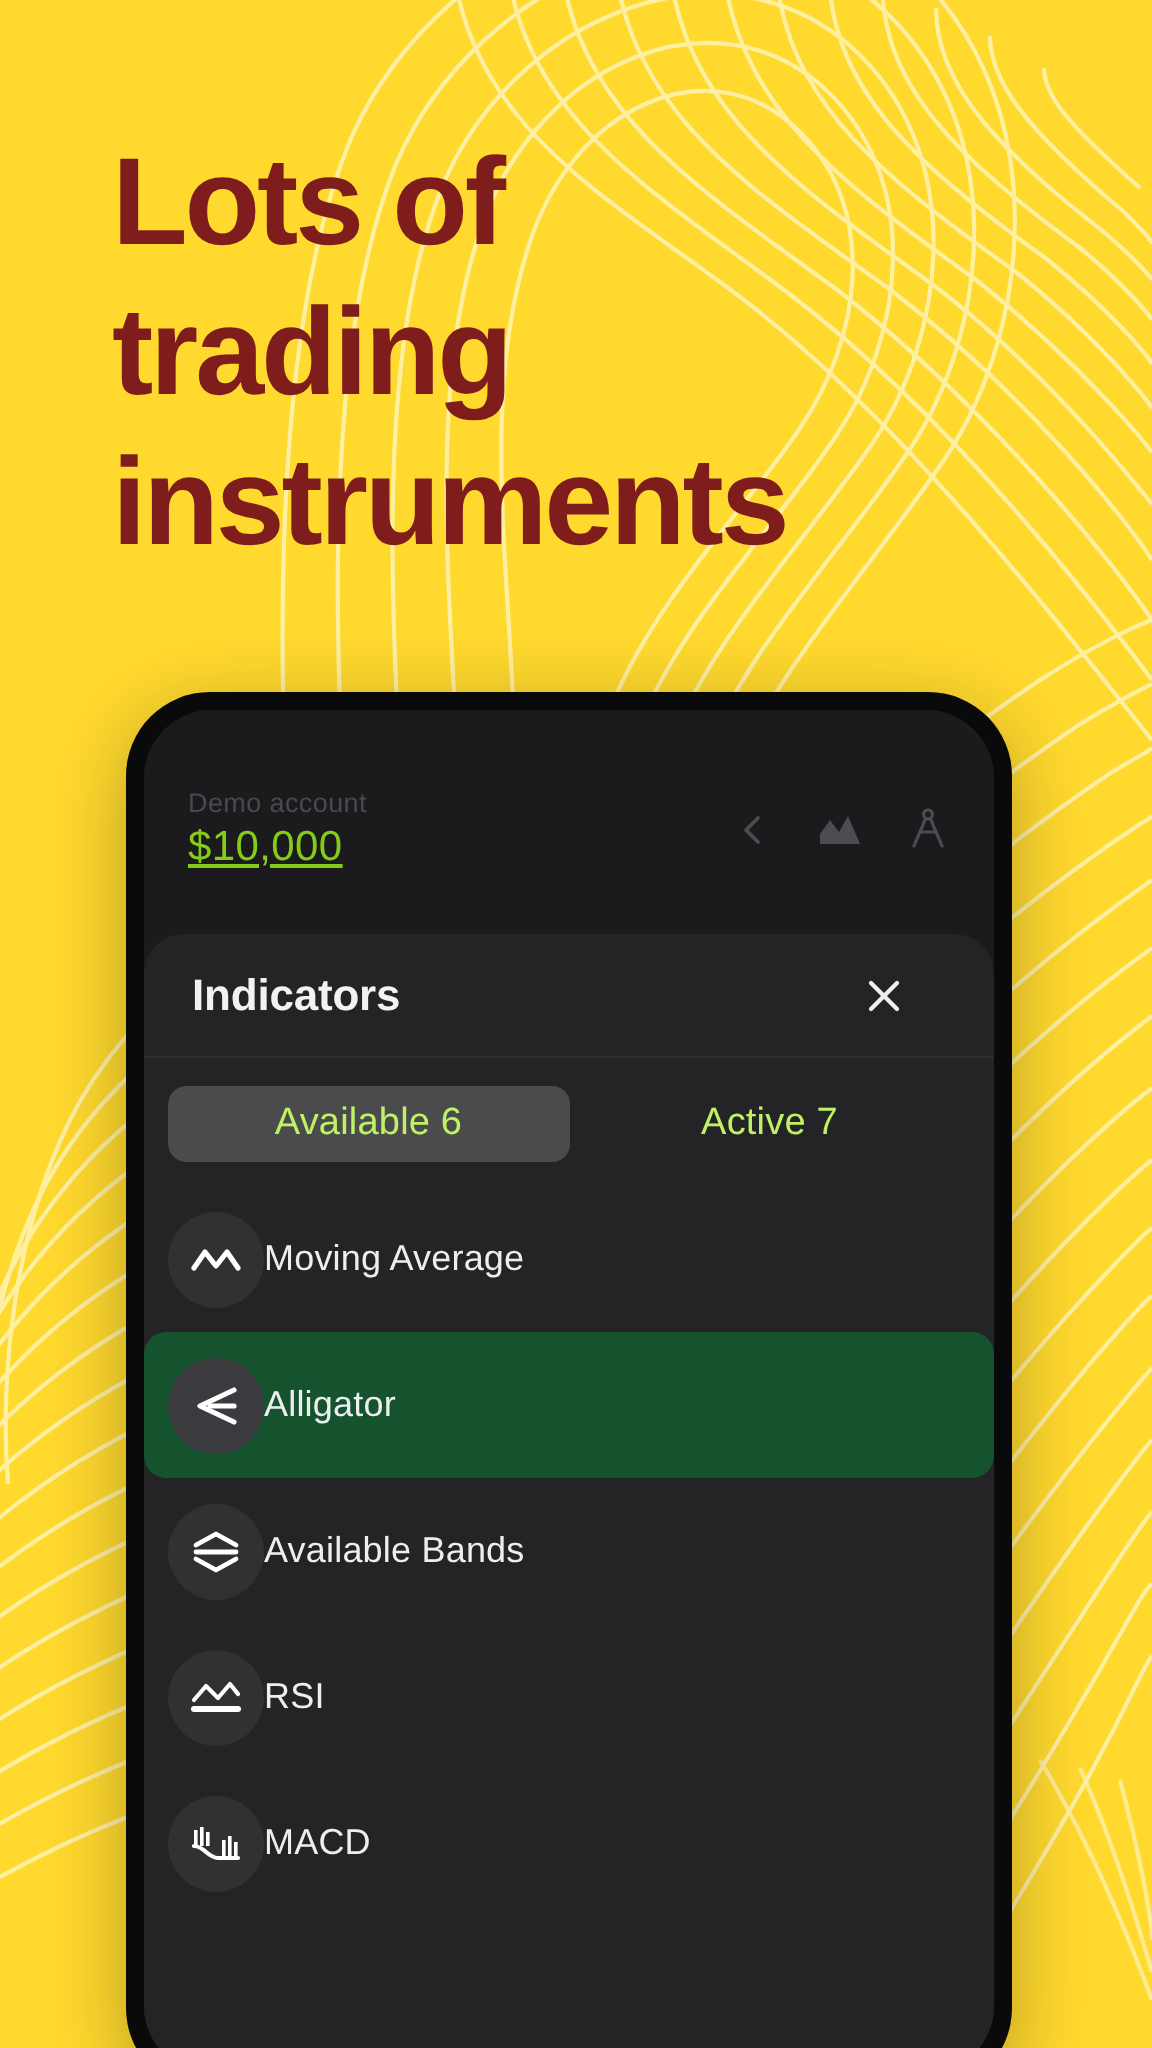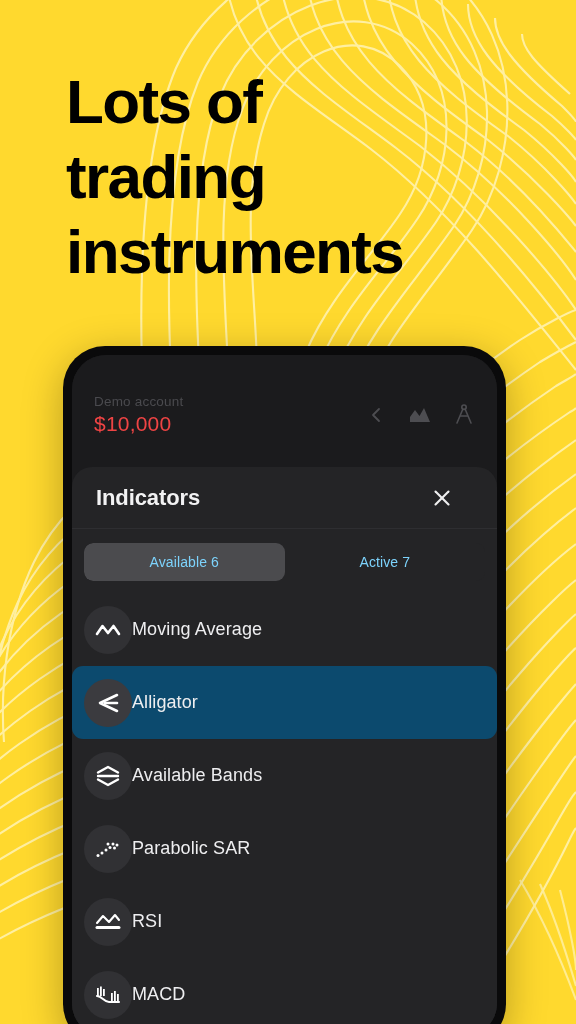--- a/index.html
+++ b/index.html
@@ -21,24 +21,24 @@
   #bg-pattern {
     position: absolute;
     inset: 0;
     width: 576px;
     height: 1024px;
   }
 
   
   #headline {
     position: absolute;
-    left: 66px;
+    left: 56px;
     top: 64px;
     width: 470px;
-    color: #000000;
+    color: #7f1d1d;
     font-size: 62px;
     line-height: 75px;
     font-weight: bold;
     letter-spacing: -1.6px;
   }
   #headline .hl-line { display: block; white-space: nowrap; }
 
   
   #phone {
     position: absolute;
@@ -73,23 +73,24 @@
     justify-content: flex-end;
   }
   #account-block { flex: 1; padding-top: 8px; }
   #account-label {
     color: #4a4a4e;
     font-size: 13.5px;
     letter-spacing: 0.2px;
     margin-bottom: 3px;
   }
   #account-balance {
-    color: #ef4444;
+    color: #84cc16;
     font-size: 21px;
     letter-spacing: 0.2px;
+    text-decoration: underline;
   }
   #appbar-actions {
     display: flex;
     align-items: center;
     gap: 14px;
     padding-top: 8px;
   }
   .appbar-icon {
     width: 30px;
     height: 30px;
@@ -145,42 +146,42 @@
     background: #242426;
     border-radius: 9px;
     overflow: hidden;
     height: 38px;
   }
   .tab {
     flex: 1;
     display: flex;
     align-items: center;
     justify-content: center;
-    color: #7dd3fc;
-    font-size: 14px;
+    color: #bef264;
+    font-size: 19px;
     border-radius: 9px;
     cursor: pointer;
     letter-spacing: 0.1px;
   }
   .tab.selected { background: #4b4b4e; }
 
   
   #indicator-list {
     background: #242426;
   }
   .indicator-row {
     display: flex;
     align-items: center;
     height: 73px;
     padding: 0 12px;
     box-sizing: border-box;
     cursor: pointer;
   }
   .indicator-row.highlighted {
-    background: #0c4a6e;
+    background: #14532d;
     border-radius: 11px;
   }
   .indicator-icon {
     width: 48px;
     height: 48px;
     min-width: 48px;
     border-radius: 50%;
     background: #313134;
     display: flex;
     align-items: center;
@@ -352,35 +353,20 @@
             <div class="indicator-icon">
               <svg width="26" height="22" viewBox="0 0 26 22" fill="none" stroke="currentColor" stroke-width="2.4" stroke-linecap="round" stroke-linejoin="round">
                 <polyline points="3,7.5 13,2 23,7.5"></polyline>
                 <line x1="3" y1="11" x2="23" y2="11"></line>
                 <polyline points="3,14.5 13,20 23,14.5"></polyline>
               </svg>
             </div>
             <div class="indicator-label">Available Bands</div>
           </div>
 
-          <div class="indicator-row">
-            <div class="indicator-icon">
-              <svg width="26" height="22" viewBox="0 0 26 22" fill="currentColor">
-                <circle cx="3" cy="17.5" r="1.5"></circle>
-                <circle cx="7" cy="15" r="1.5"></circle>
-                <circle cx="11" cy="12" r="1.5"></circle>
-                <circle cx="15" cy="9.5" r="1.5"></circle>
-                <circle cx="13" cy="6" r="1.5"></circle>
-                <circle cx="18" cy="6" r="1.5"></circle>
-                <circle cx="22" cy="7" r="1.5"></circle>
-                <circle cx="19.5" cy="10" r="1.5"></circle>
-              </svg>
-            </div>
-            <div class="indicator-label">Parabolic SAR</div>
-          </div>
 
           <div class="indicator-row">
             <div class="indicator-icon">
               <svg width="26" height="20" viewBox="0 0 26 20" fill="none" stroke="currentColor" stroke-linecap="round" stroke-linejoin="round">
                 <polyline points="2,11 8,4 14,10 20,3 24,8" stroke-width="2.1"></polyline>
                 <line x1="2" y1="15.5" x2="24" y2="15.5" stroke-width="3"></line>
               </svg>
             </div>
             <div class="indicator-label">RSI</div>
           </div>

